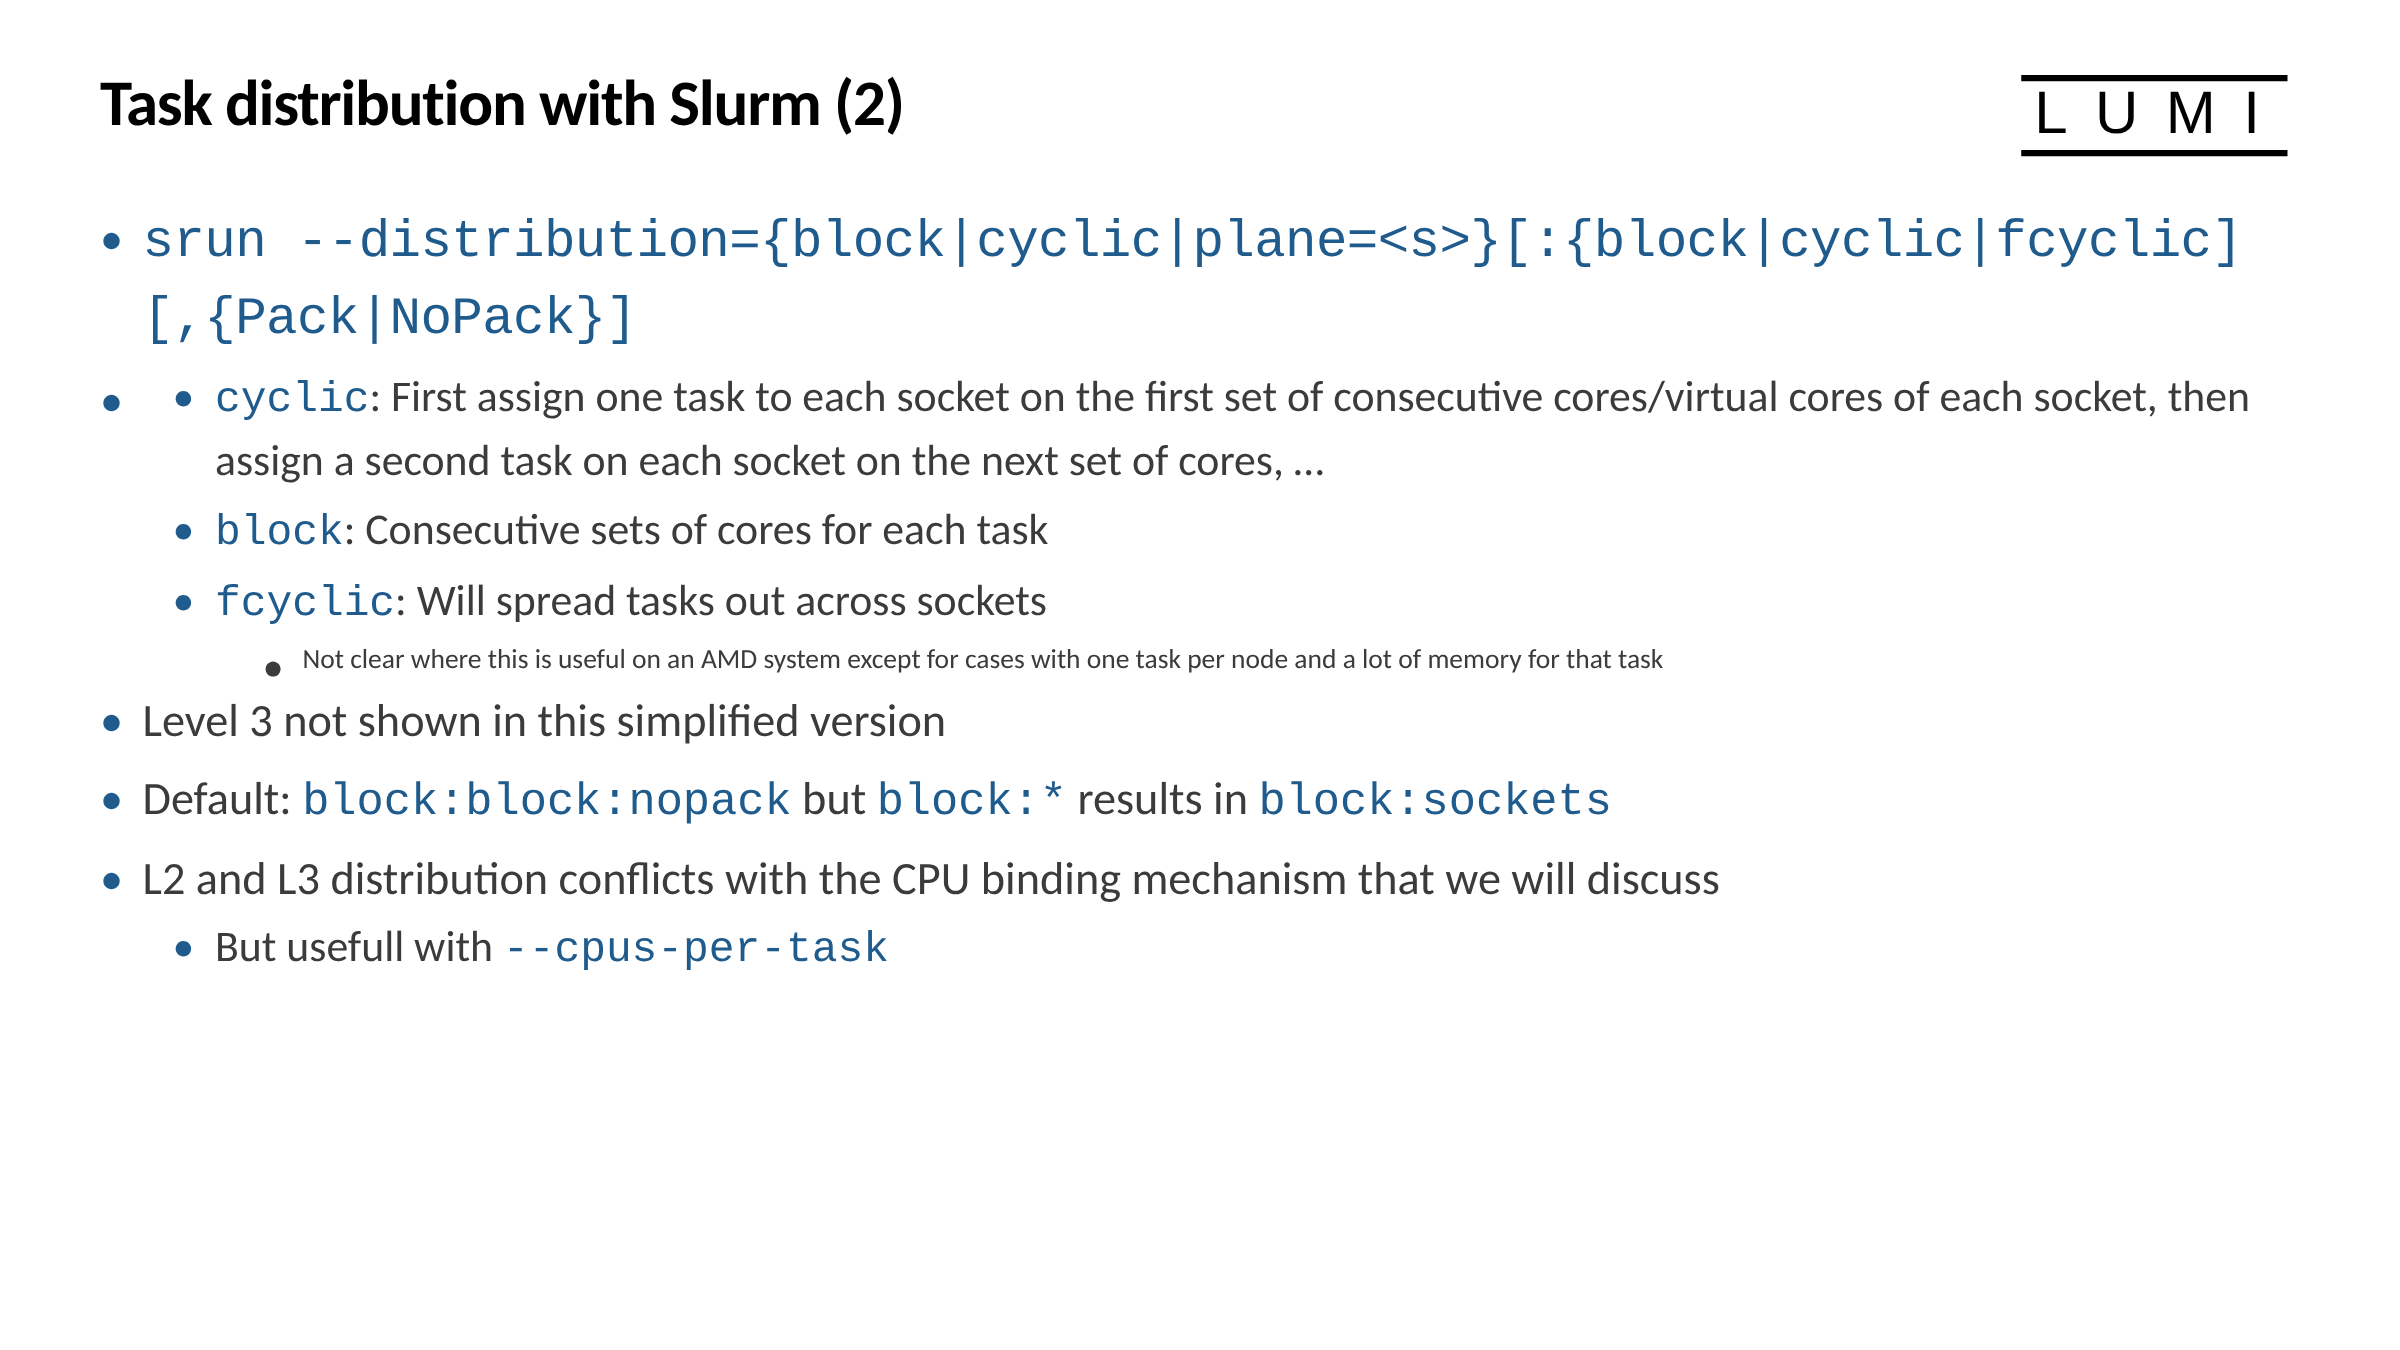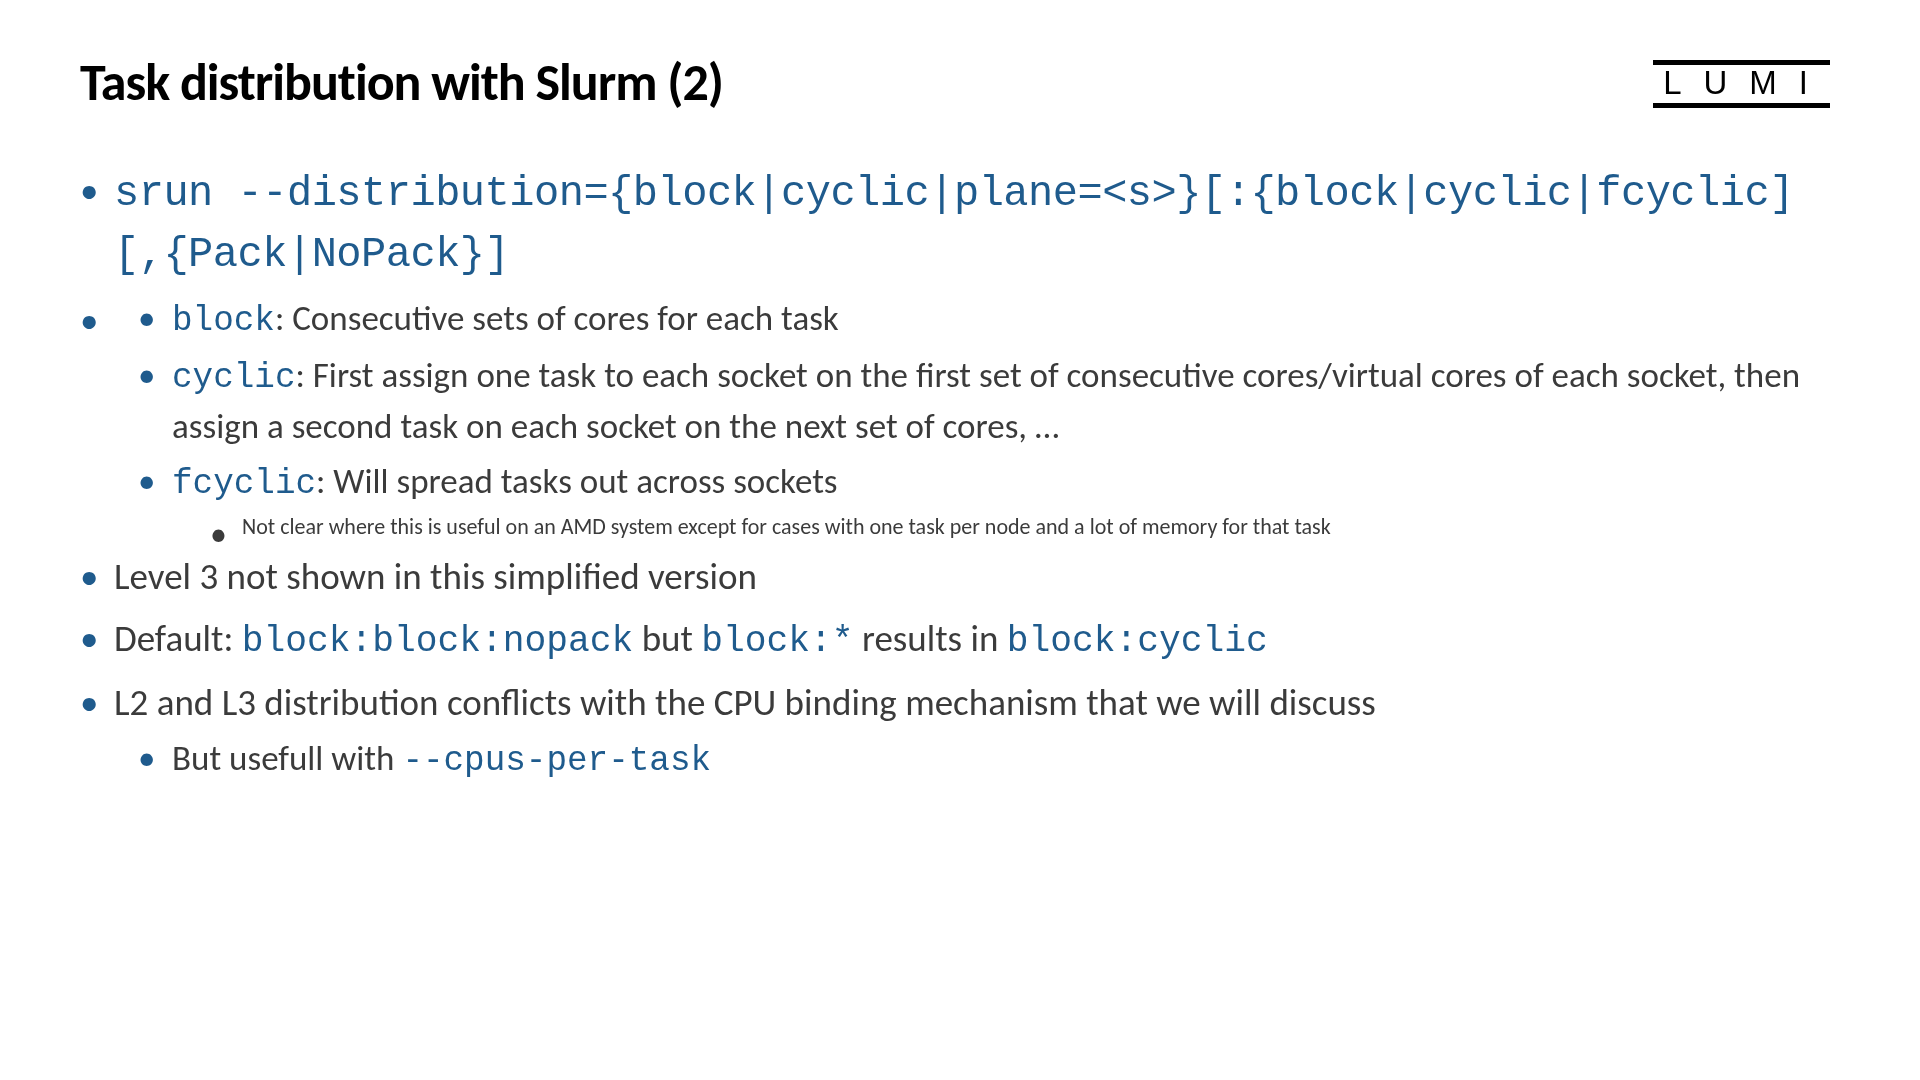--- a/index.html
+++ b/index.html
@@ -1,19 +1,19 @@
 <!DOCTYPE html>
 <html><head>
 <meta charset="utf-8">
 <style>
   * { margin: 0; padding: 0; box-sizing: border-box; }
   html, body { width: 1920px; height: 1080px; background: #fff; font-family: "Segoe UI", "Calibri", "Helvetica Neue", Arial, sans-serif; color: #3b3b3b; }
   .slide { position: relative; width: 1920px; height: 1080px; padding: 50px 80px 0 80px; }
   .title { font-size: 52px; font-weight: 800; color: #000; letter-spacing: -1px; margin-bottom: 50px; }
-  .logo { position: absolute; top: 60px; right: 90px; font-size: 33px; font-weight: 400; letter-spacing: 22px; color: #000; border-top: 5px solid #000; border-bottom: 5px solid #000; padding: 0 0 2px 10px; line-height: 1.1; font-family: "Segoe UI", Arial, sans-serif; }
+  .logo { position: absolute; top: 60px; right: 90px; font-size: 48px; font-weight: 400; letter-spacing: 22px; color: #000; border-top: 5px solid #000; border-bottom: 5px solid #000; padding: 0 0 2px 10px; line-height: 1.1; font-family: "Segoe UI", Arial, sans-serif; }
   ul { list-style: none; }
   .lvl1 > li { position: relative; padding-left: 34px; font-size: 37px; line-height: 1.45; margin-bottom: 8px; color: #3b3b3b; }
   .lvl1 > li::before { content: "•"; position: absolute; left: 0; color: #1f5b8d; font-size: 37px; }
   .lvl2 { margin-top: 4px; }
   .lvl2 > li { position: relative; padding-left: 34px; font-size: 35px; line-height: 1.4; margin-bottom: 6px; margin-left: 24px; color: #3b3b3b; }
   .lvl2 > li::before { content: "•"; position: absolute; left: 0; color: #1f5b8d; font-size: 35px; }
   .lvl3 { margin-top: 4px; }
   .lvl3 > li { position: relative; padding-left: 32px; font-size: 22px; line-height: 1.38; margin-bottom: 4px; margin-left: 38px; color: #3b3b3b; }
   .lvl3 > li::before { content: "•"; position: absolute; left: 0; color: #3b3b3b; font-size: 34px; }
   .code { font-family: "Consolas", "Menlo", "Courier New", monospace; color: #1f5b8d; font-size: 0.98em; }
@@ -27,40 +27,40 @@
   <div class="logo">LUMI</div>
   <h1 class="title">Task distribution with Slurm (2)</h1>
 
   <ul class="lvl1">
     <li class="li-code-first">
       <span class="codeline">srun --distribution={block|cyclic|plane=&lt;s&gt;}[:{block|cyclic|fcyclic][,{Pack|NoPack}]</span>
     </li>
     <li>
       <ul class="lvl2">
         <li>
-          <span class="code">block</span><span>: Consecutive sets of cores for each task</span>
+          <span class="code">cyclic</span><span>: First assign one task to each socket on the first set of consecutive cores/virtual cores of each socket, then assign a second task on each socket on the next set of cores, …</span>
         </li>
         <li>
-          <span class="code">cyclic</span><span>: First assign one task to each socket on the first set of consecutive cores/virtual cores of each socket, then assign a second task on each socket on the next set of cores, …</span>
+          <span class="code">block</span><span>: Consecutive sets of cores for each task</span>
         </li>
         <li>
           <span class="code">fcyclic</span><span>: Will spread tasks out across sockets</span>
           <ul class="lvl3">
             <li>
               <span>Not clear where this is useful on an AMD system except for cases with one task per node and a lot of memory for that task</span>
             </li>
           </ul>
         </li>
       </ul>
     </li>
     <li>
       <span>Level 3 not shown in this simplified version</span>
     </li>
     <li>
-      <span>Default: </span><span class="code">block:block:nopack</span><span> but </span><span class="code">block:*</span><span> results in </span><span class="code">block:cyclic</span>
+      <span>Default: </span><span class="code">block:block:nopack</span><span> but </span><span class="code">block:*</span><span> results in </span><span class="code">block:sockets</span>
     </li>
     <li>
       <span>L2 and L3 distribution conflicts with the CPU binding mechanism that we will discuss</span>
       <ul class="lvl2">
         <li>
           <span>But usefull with </span><span class="code">--cpus-per-task</span>
         </li>
       </ul>
     </li>
   </ul>

